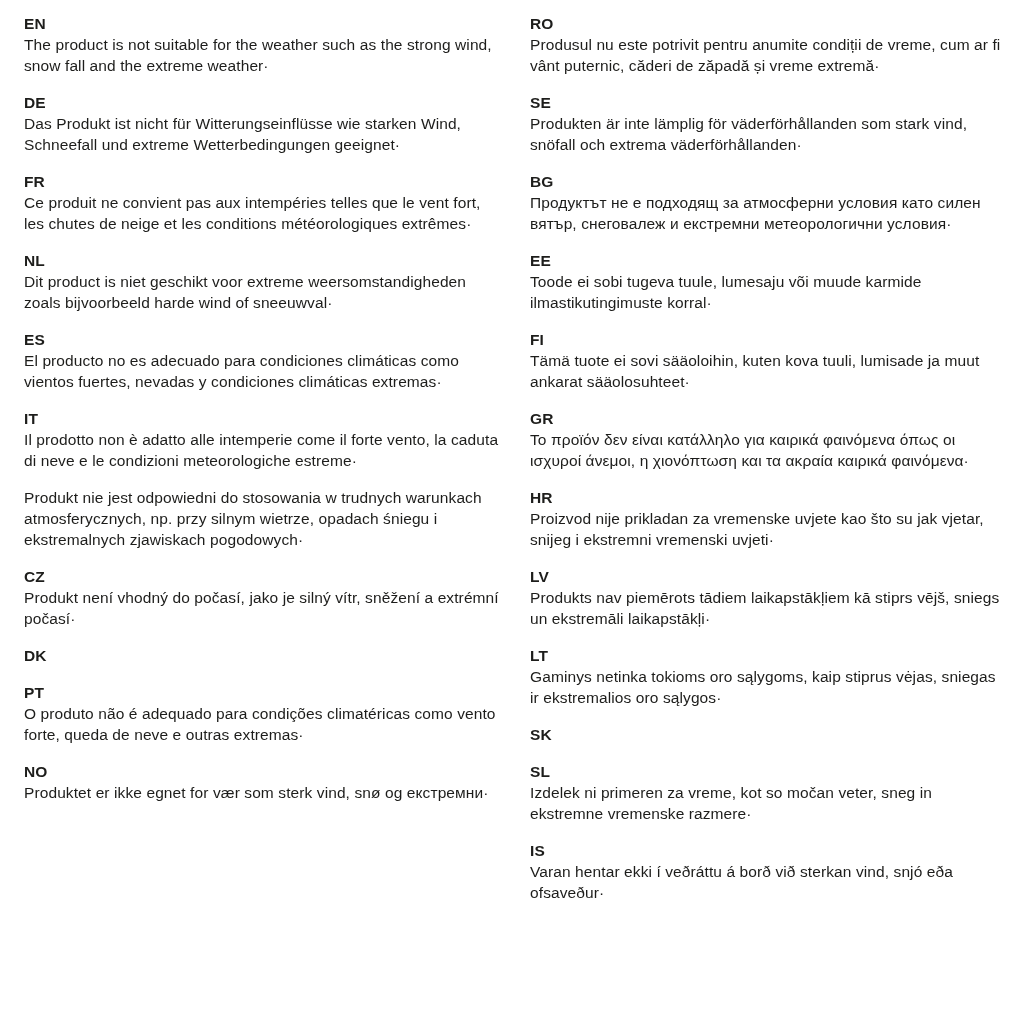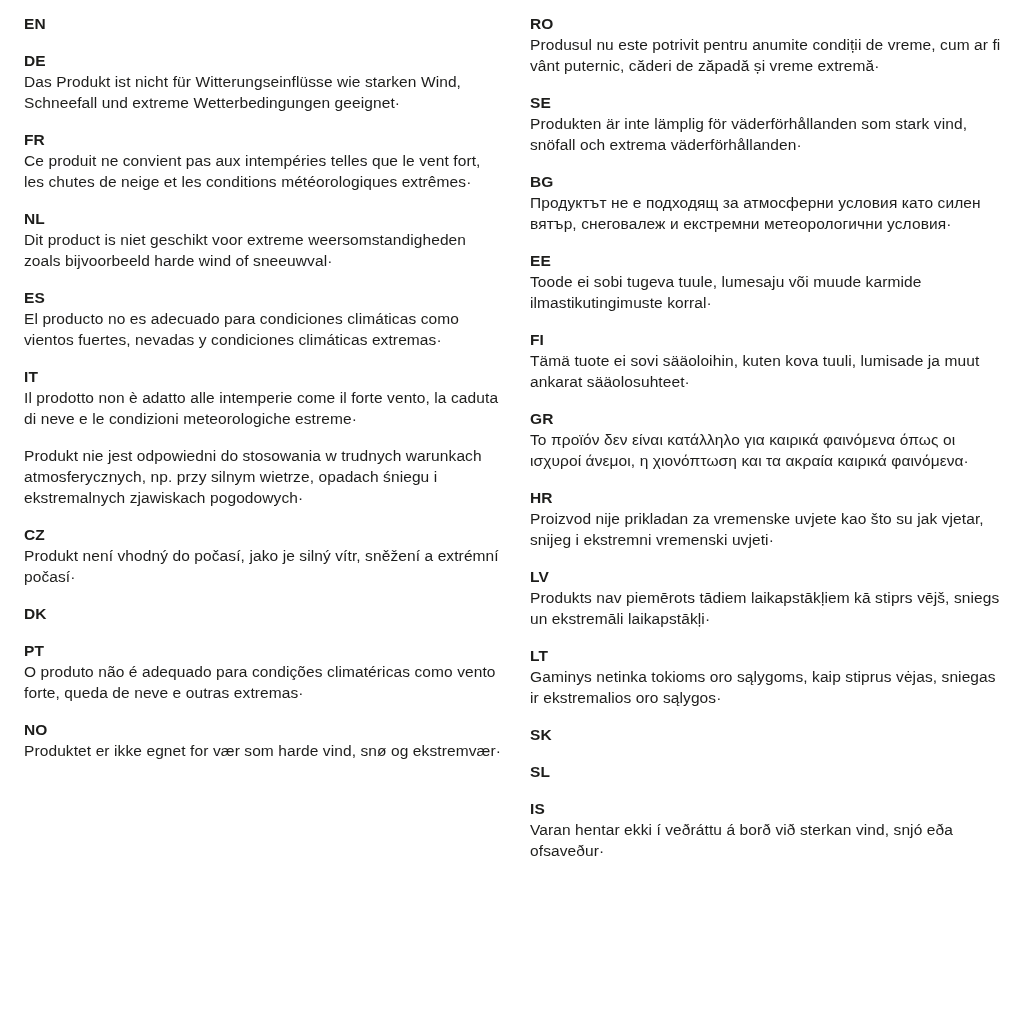--- a/index.html
+++ b/index.html
@@ -37,20 +37,21 @@
     letter-spacing: 0.1px;
   }
 </style>
 </head>
 <body>
 
 <div class="page">
   <div class="col" id="col-left">
   <div class="entry">
     <div class="code">EN</div>
+    <div class="text">The product is not suitable for the weather such as the strong wind, snow fall and the extreme weather·</div>
   </div>
 
   <div class="entry">
     <div class="code">DE</div>
     <div class="text">Das Produkt ist nicht für Witterungseinflüsse wie starken Wind, Schneefall und extreme Wetterbedingungen geeignet·</div>
   </div>
 
   <div class="entry">
     <div class="code">FR</div>
     <div class="text">Ce produit ne convient pas aux intempéries telles que le vent fort, les chutes de neige et les conditions météorologiques extrêmes·</div>
@@ -85,21 +86,21 @@
   </div>
 
   <div class="entry">
     <div class="code">PT</div>
     <div class="text">O produto não é adequado para condições climatéricas como vento forte, queda de neve e outras extremas·</div>
   </div>
 
 
   <div class="entry">
     <div class="code">NO</div>
-    <div class="text">Produktet er ikke egnet for vær som harde vind, snø og ekstremvær·</div>
+    <div class="text">Produktet er ikke egnet for vær som sterk vind, snø og екстремни·</div>
   </div>
 </div>
   <div class="col" id="col-right">
   <div class="entry">
     <div class="code">RO</div>
     <div class="text">Produsul nu este potrivit pentru anumite condiții de vreme, cum ar fi vânt puternic, căderi de zăpadă și vreme extremă·</div>
   </div>
 
   <div class="entry">
     <div class="code">SE</div>
@@ -140,20 +141,21 @@
     <div class="code">LT</div>
     <div class="text">Gaminys netinka tokioms oro sąlygoms, kaip stiprus vėjas, sniegas ir ekstremalios oro sąlygos·</div>
   </div>
 
   <div class="entry">
     <div class="code">SK</div>
   </div>
 
   <div class="entry">
     <div class="code">SL</div>
+    <div class="text">Izdelek ni primeren za vreme, kot so močan veter, sneg in ekstremne vremenske razmere·</div>
   </div>
 
   <div class="entry">
     <div class="code">IS</div>
     <div class="text">Varan hentar ekki í veðráttu á borð við sterkan vind, snjó eða ofsaveður·</div>
   </div>
 </div>
 </div>
 
 </body></html>

